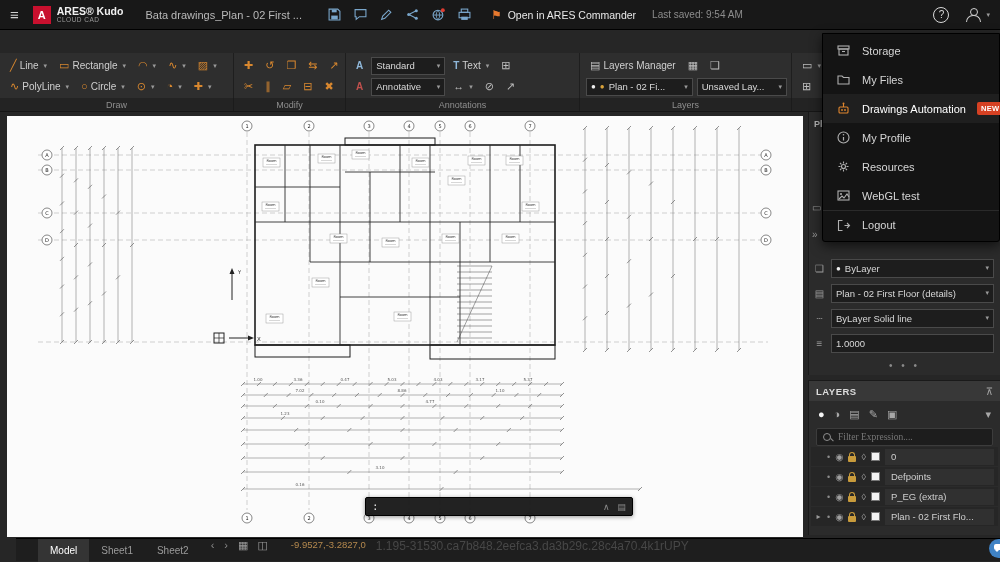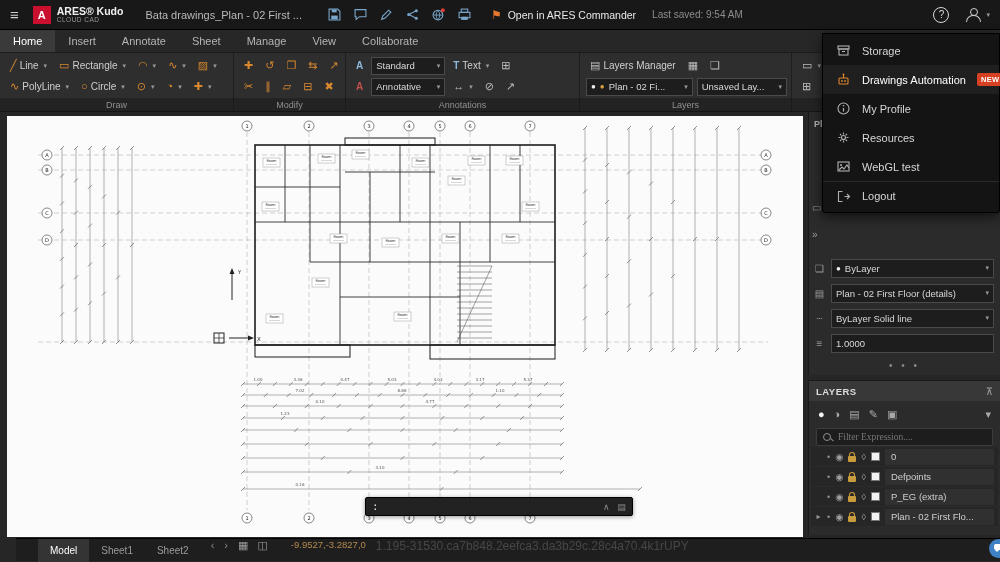--- a/index.html
+++ b/index.html
@@ -195,29 +195,20 @@
 
     <span class="tb-right">
       <span class="help-circle">?</span>
       <span class="user-wrap">
         <span class="user-ico"></span>
         <span class="caret">▾</span>
       </span>
     </span>
   </header>
 
-  <nav class="tabbar">
-    <span class="tab active">Home</span>
-    <span class="tab">Insert</span>
-    <span class="tab">Annotate</span>
-    <span class="tab">Sheet</span>
-    <span class="tab">Manage</span>
-    <span class="tab">View</span>
-    <span class="tab">Collaborate</span>
-  </nav>
 
   <div class="ribbon">
     <div class="rgroup g-draw">
       <div class="grow">
         <span class="rsm">
             <span class="ico">╱</span>
             <span class="lbl">Line</span>
             <span class="caret">▾</span>
           </span>
         <span class="rsm">
@@ -833,20 +824,28 @@
     <div class="mitem">
       <span class="micon">
           <svg width="15" height="15" viewBox="0 0 15 15">
             <rect x="2" y="3" width="11" height="3" fill="none" stroke="#b0b0b0" stroke-width="1.1"></rect>
             <rect x="3" y="6" width="9" height="6" fill="none" stroke="#b0b0b0" stroke-width="1.1"></rect>
             <path d="M6 8.5h3" stroke="#b0b0b0" stroke-width="1.1"></path>
           </svg>
         </span>
       <span class="mlabel">Storage</span>
     </div>
+    <div class="mitem">
+      <span class="micon">
+          <svg width="15" height="15" viewBox="0 0 15 15">
+            <path d="M2 4h4l1.5 1.5H13V12H2z" fill="none" stroke="#b0b0b0" stroke-width="1.1"></path>
+          </svg>
+        </span>
+      <span class="mlabel">My Files</span>
+    </div>
     <div class="mitem active">
       <span class="micon">
           <svg width="15" height="15" viewBox="0 0 15 15">
             <rect x="3" y="6" width="9" height="6" rx="1" fill="none" stroke="#e0862e" stroke-width="1.1"></rect>
             <circle cx="6" cy="9" r=".9" fill="#e0862e"></circle>
             <circle cx="9" cy="9" r=".9" fill="#e0862e"></circle>
             <path d="M7.5 3v3" stroke="#e0862e" stroke-width="1.1"></path>
             <circle cx="7.5" cy="2.5" r="1" fill="#e0862e"></circle>
           </svg>
         </span>

